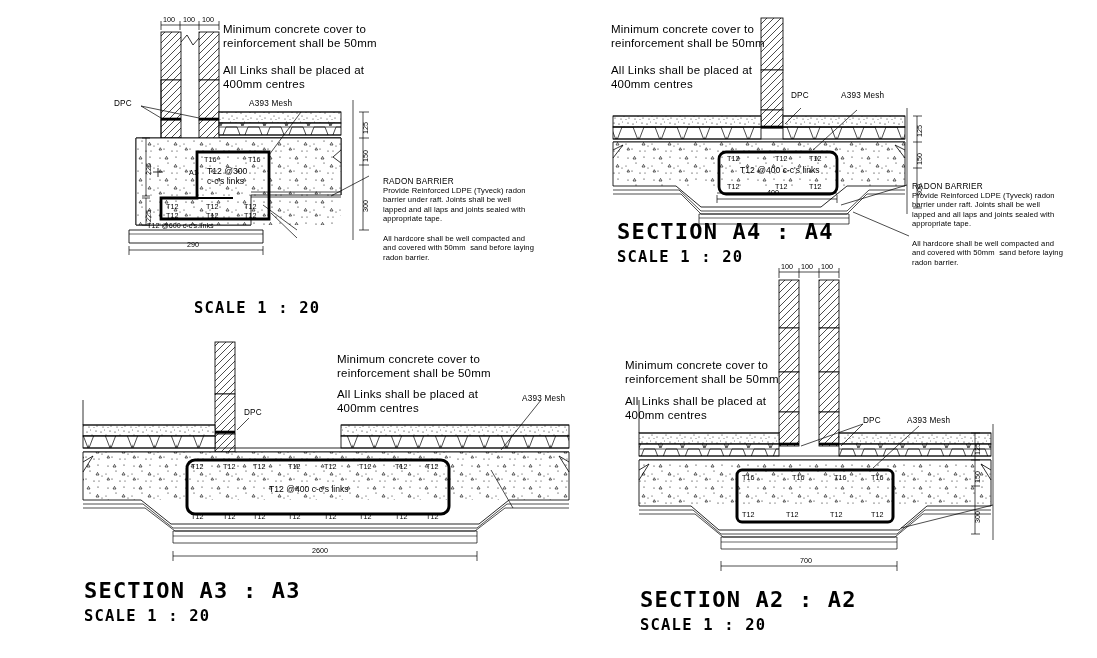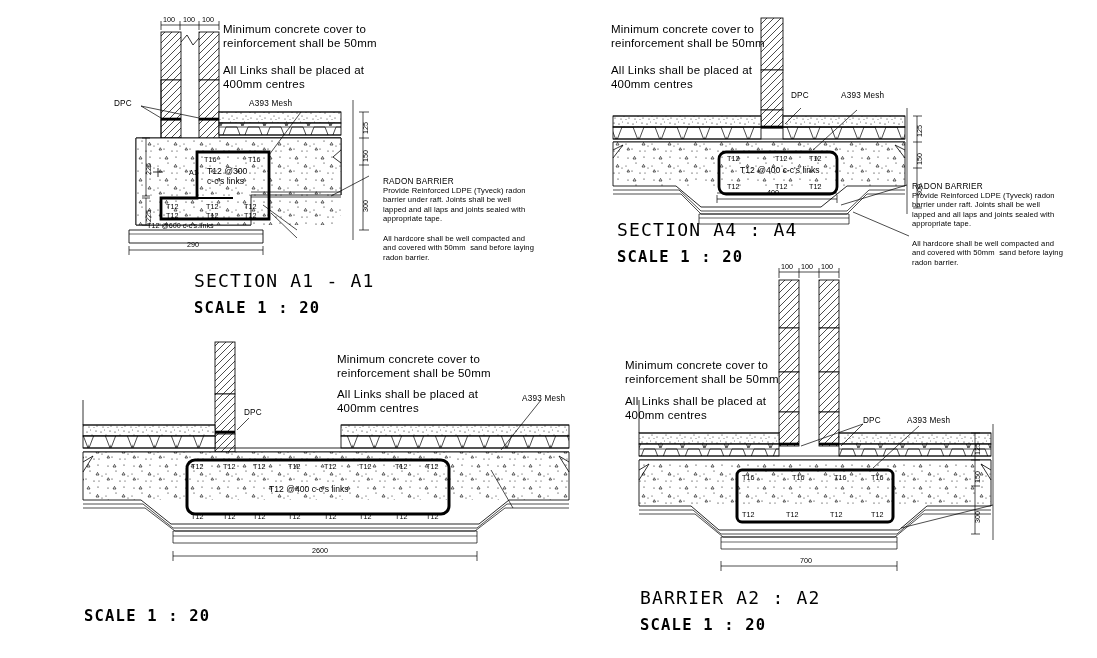--- a/index.html
+++ b/index.html
@@ -9,21 +9,21 @@
   svg.draw{position:absolute;left:0;top:0;width:1097px;height:658px;}
 
   .txt{position:absolute;white-space:pre;color:#000;}
   .note{font-family:"Liberation Sans",sans-serif;font-size:11.5px;line-height:14px;letter-spacing:.2px;}
   .note-sm{font-family:"Liberation Sans",sans-serif;font-size:7.6px;line-height:9.4px;letter-spacing:.1px;}
   .lbl-b{font-family:"Liberation Sans",sans-serif;font-size:8.2px;letter-spacing:.2px;}
   .bar{font-family:"Liberation Sans",sans-serif;font-size:7.2px;letter-spacing:0px;}
   .dim{font-family:"Liberation Sans",sans-serif;font-size:7.2px;letter-spacing:0px;}
   .dimv{font-family:"Liberation Sans",sans-serif;font-size:7.2px;
         transform-origin:0 0;transform:rotate(-90deg);}
-  .title{font-family:"DejaVu Sans Mono",monospace;font-size:18px;font-weight:normal;letter-spacing:1.2px;}
+  .title{font-family:"DejaVu Sans Mono",monospace;font-size:22px;font-weight:bold;letter-spacing:1.2px;}
   .subtitle{font-family:"DejaVu Sans Mono",monospace;font-size:15.5px;font-weight:bold;letter-spacing:1.2px;}
   .linkstxt{font-family:"Liberation Sans",sans-serif;font-size:8.6px;}
 </style>
 </head>
 <body>
 
 <div class="stage">
 
 <svg class="draw" viewBox="0 0 1097 658">
   <defs>
@@ -295,21 +295,20 @@
 
 <div class="txt lbl-b" style="left:382px;top:177px;">RADON BARRIER</div>
 <div class="txt note-sm" style="left:382px;top:186px;">Provide Reinforced LDPE (Tyveck) radon
 barrier under raft. Joints shall be well
 lapped and all laps and joints sealed with
 appropriate tape.</div>
 <div class="txt note-sm" style="left:382px;top:234px;">All hardcore shall be well compacted and
 and covered with 50mm  sand before laying
 radon barrier.</div>
 
-<div class="txt title" style="left:193px;top:270px;">SECTION A1 - A1</div>
 <div class="txt subtitle" style="left:193px;top:299px;">SCALE 1 : 20</div>
 
 <div class="txt note" style="left:610px;top:22px;">Minimum concrete cover to
 reinforcement shall be 50mm</div>
 <div class="txt note" style="left:610px;top:63px;">All Links shall be placed at
 400mm centres</div>
 
 <div class="txt lbl-b" style="left:790px;top:91px;">DPC</div>
 <div class="txt lbl-b" style="left:840px;top:91px;">A393 Mesh</div>
 
@@ -364,20 +363,21 @@
 <div class="txt bar" style="left:222px;top:512px;">T12</div>
 <div class="txt bar" style="left:252px;top:512px;">T12</div>
 <div class="txt bar" style="left:287px;top:512px;">T12</div>
 <div class="txt bar" style="left:323px;top:512px;">T12</div>
 <div class="txt bar" style="left:358px;top:512px;">T12</div>
 <div class="txt bar" style="left:394px;top:512px;">T12</div>
 <div class="txt bar" style="left:425px;top:512px;">T12</div>
 
 <div class="txt dim" style="left:311px;top:546px;">2600</div>
 
+<div class="txt title" style="left:83px;top:578px;">SECTION A3 : A3</div>
 <div class="txt subtitle" style="left:83px;top:607px;">SCALE 1 : 20</div>
 
 <div class="txt note" style="left:624px;top:358px;">Minimum concrete cover to
 reinforcement shall be 50mm</div>
 <div class="txt note" style="left:624px;top:394px;">All Links shall be placed at
 400mm centres</div>
 <div class="txt lbl-b" style="left:862px;top:416px;">DPC</div>
 <div class="txt lbl-b" style="left:906px;top:416px;">A393 Mesh</div>
 
 <div class="txt bar" style="left:741px;top:473px;">T16</div>
@@ -387,16 +387,16 @@
 <div class="txt bar" style="left:741px;top:510px;">T12</div>
 <div class="txt bar" style="left:785px;top:510px;">T12</div>
 <div class="txt bar" style="left:829px;top:510px;">T12</div>
 <div class="txt bar" style="left:870px;top:510px;">T12</div>
 
 <div class="txt dim" style="left:799px;top:556px;">700</div>
 <div class="txt dimv" style="left:972px;top:455px;">125</div>
 <div class="txt dimv" style="left:972px;top:483px;">150</div>
 <div class="txt dimv" style="left:972px;top:523px;">300</div>
 
-<div class="txt title" style="left:639px;top:587px;">BARRIER A2 : A2</div>
+<div class="txt title" style="left:639px;top:587px;">SECTION A2 : A2</div>
 <div class="txt subtitle" style="left:639px;top:616px;">SCALE 1 : 20</div>
 
 </div>
 
 </body></html>

